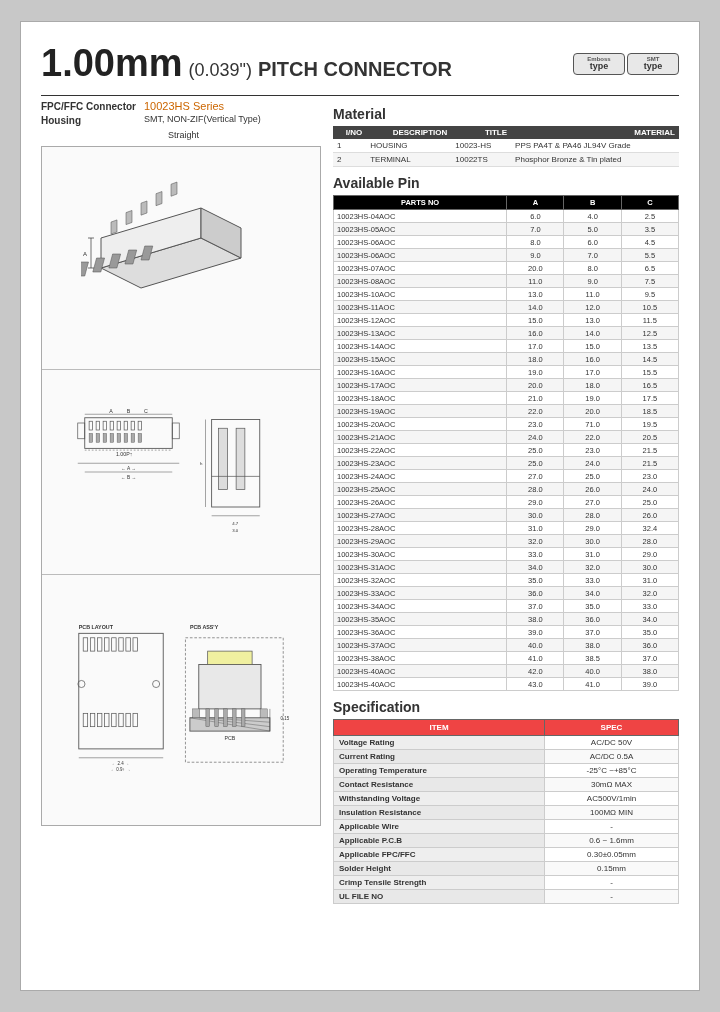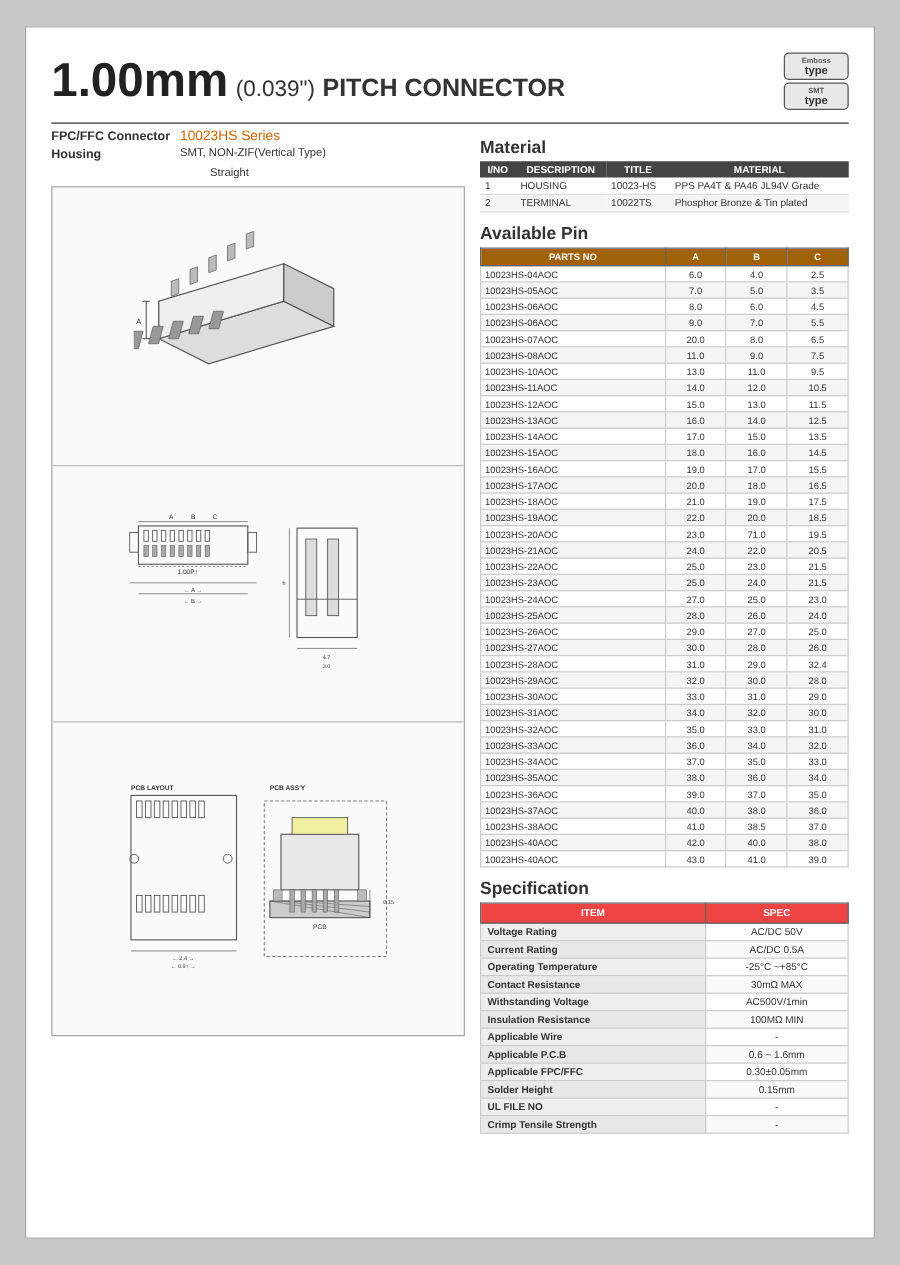--- a/index.html
+++ b/index.html
@@ -44,21 +44,21 @@
       color: #333;
       font-weight: normal;
     }
     .pitch-text {
       font-size: 20px;
       font-weight: bold;
       color: #333;
     }
     .header-badges {
       display: flex;
-      flex-direction: column;
+      flex-direction: row;
       align-items: flex-end;
       gap: 2px;
     }
     .badge {
       display: flex;
       align-items: center;
       justify-content: center;
       border: 1px solid #555;
       border-radius: 4px;
       font-size: 8px;
@@ -95,21 +95,21 @@
       margin: 4px 0;
     }
 
     
     .main-content {
       display: flex;
       gap: 12px;
       height: 880px;
     }
     .left-col {
-      width: 331px;
+      width: 280px;
       flex-shrink: 0;
     }
     .right-col {
       flex: 1;
     }
 
     
     .product-info {
       display: flex;
       align-items: flex-start;
@@ -185,41 +185,41 @@
     .material-table {
       width: 100%;
       border-collapse: collapse;
       font-size: 8px;
       margin-bottom: 8px;
     }
     .material-table th {
       background: #444;
       color: #fff;
       padding: 2px 4px;
-      text-align: center;
+      text-align: right;
       font-size: 8px;
     }
     .material-table td {
       padding: 2px 4px;
       border-bottom: 1px solid #ddd;
       color: #333;
     }
     .material-table tr:nth-child(even) td {
       background: #f5f5f5;
     }
 
     
     .pin-table {
       width: 100%;
       border-collapse: collapse;
       font-size: 7.5px;
       margin-bottom: 8px;
     }
     .pin-table th {
-      background: #a16207;
+      background: #000000;
       color: #fff;
       padding: 2px 4px;
       text-align: center;
       font-size: 7.5px;
       border: 1px solid #666;
     }
     .pin-table td {
       padding: 1.5px 3px;
       border: 1px solid #ccc;
       text-align: center;
@@ -762,24 +762,24 @@
             </tr>
             <tr>
               <td>Applicable FPC/FFC</td>
               <td>0.30±0.05mm</td>
             </tr>
             <tr>
               <td>Solder Height</td>
               <td>0.15mm</td>
             </tr>
             <tr>
+              <td>Crimp Tensile Strength</td>
+              <td>-</td>
+            </tr>
+            <tr>
               <td>UL FILE NO</td>
-              <td>-</td>
-            </tr>
-            <tr>
-              <td>Crimp Tensile Strength</td>
               <td>-</td>
             </tr>
           </tbody>
       </table>
     </div>
   </div>
 </div>
 
 </body></html>

